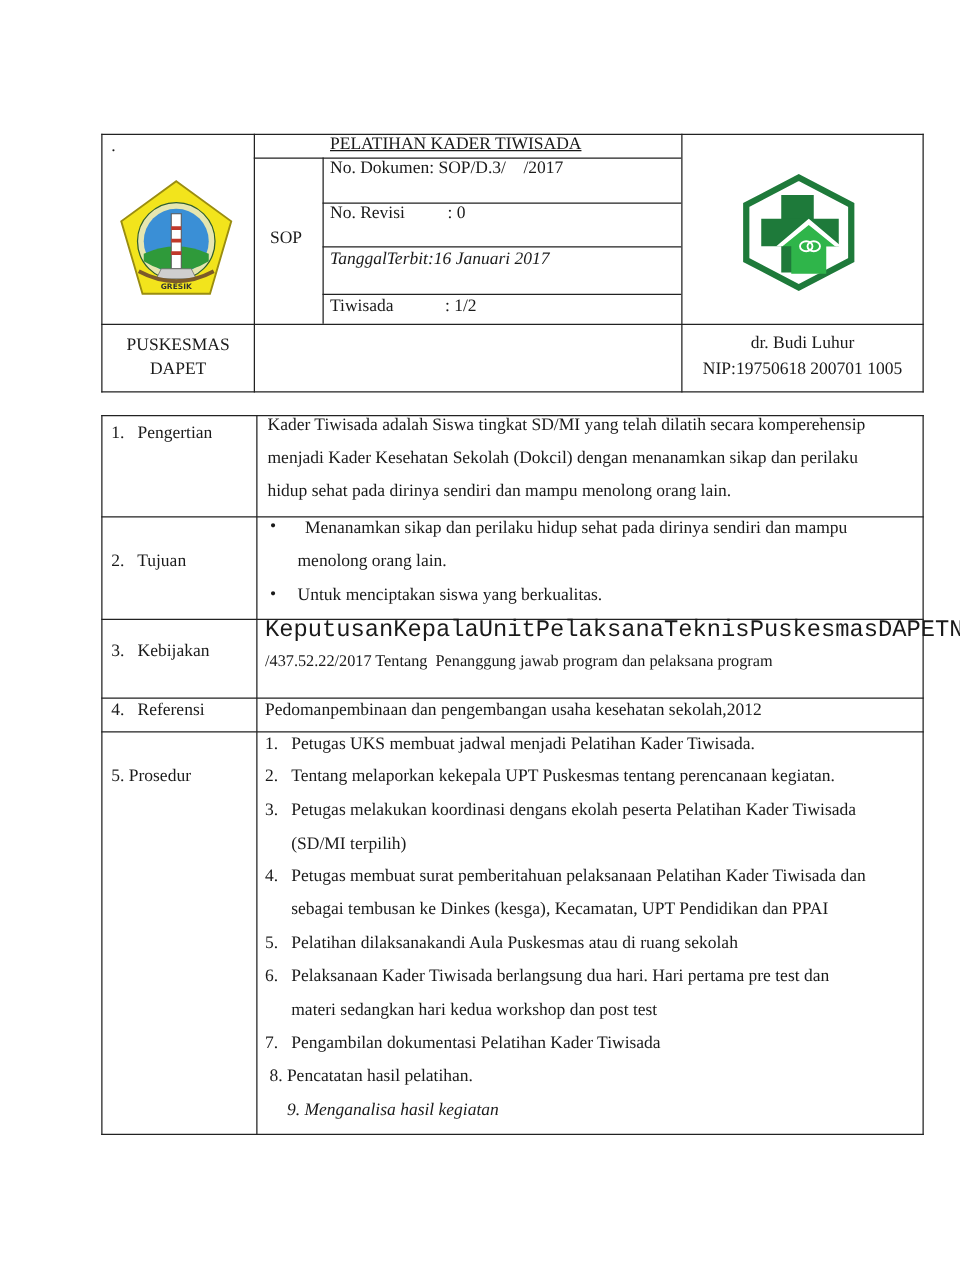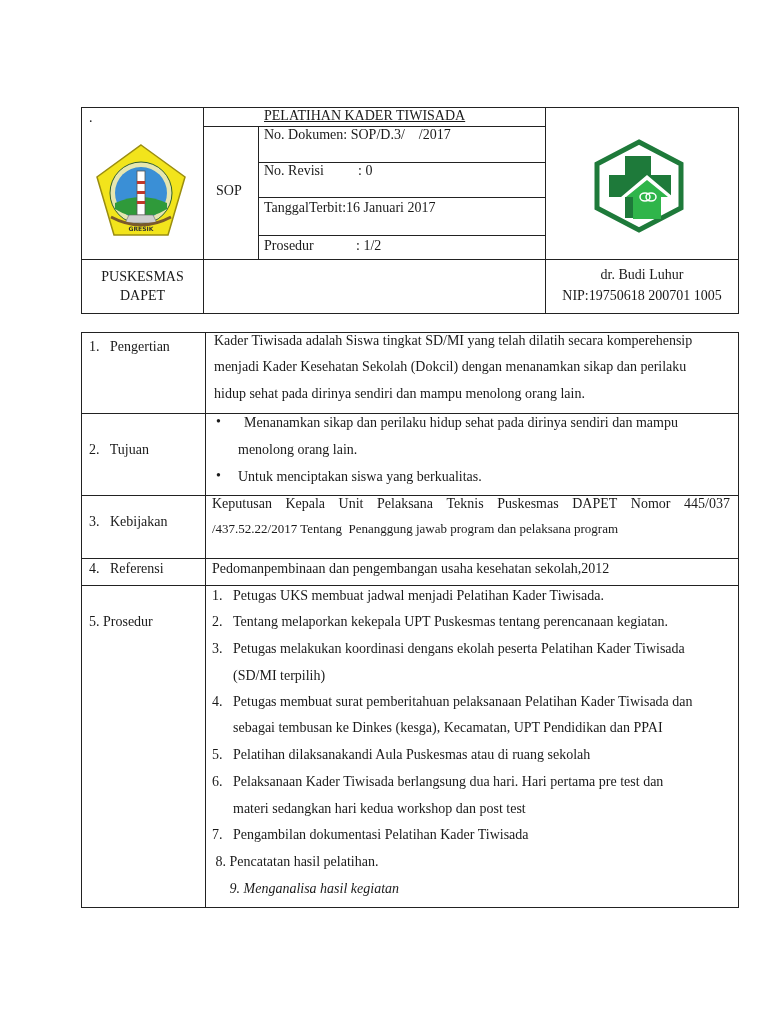--- a/index.html
+++ b/index.html
@@ -52,25 +52,25 @@
   </div>
 
   <span class="t" style="left:264px; top:107px;text-decoration:underline;">PELATIHAN KADER TIWISADA</span>
   <span class="t" style="left:216px; top:182px;">SOP</span>
 
   <span class="t" style="left:264px; top:126px; white-space:pre;">No. Dokumen: SOP/D.3/    /2017</span>
 
   <span class="t" style="left:264px; top:162px;">No. Revisi</span>
   <span class="t" style="left:358px; top:162px;">: 0</span>
 
-  <span class="t" style="left:264px; top:199px;">
+  <span class="t" style="left:264px; top:199px;font-style:italic;">
     <span>TanggalTerbit</span><span>:16 Januari 2017</span>
   </span>
 
-  <span class="t" style="left:264px; top:237px;">Prosedur</span>
+  <span class="t" style="left:264px; top:237px;">Tiwisada</span>
   <span class="t" style="left:356px; top:237px;">: 1/2</span>
 
   <div class="abs" style="left:591px; top:139px; width:96px; height:94px;">
     <svg width="96" height="94" viewBox="0 0 96 94">
       <polygon points="48,3 90,25 90,69 48,91 6,69 6,25" fill="none" stroke="#1e7a3a" stroke-width="5"></polygon>
       <rect x="34" y="17" width="26" height="62" fill="#1e7a3a"></rect>
       <rect x="18" y="36" width="62" height="22" fill="#1e7a3a"></rect>
       <polygon points="34,58 56,38 78,58 70,58 70,80 42,80 42,58" fill="#2fb54a"></polygon>
       <polygon points="56,36 82,58 77,58 56,41 35,58 30,58" fill="#ffffff"></polygon>
       <ellipse cx="54" cy="58" rx="5" ry="4" fill="none" stroke="#ffffff" stroke-width="1.5"></ellipse>
@@ -101,21 +101,21 @@
   <span class="t" style="left:214px; top:385px;">hidup sehat pada dirinya sendiri dan mampu menolong orang lain.</span>
 
   <span class="t" style="left:89px; top:441px; white-space:pre;">2.   Tujuan</span>
   <span class="bullet" style="left:216px; top:414px;">•</span>
   <span class="t" style="left:244px; top:414px;">Menanamkan sikap dan perilaku hidup sehat pada dirinya sendiri dan mampu</span>
   <span class="t" style="left:238px; top:441px;">menolong orang lain.</span>
   <span class="bullet" style="left:216px; top:468px;">•</span>
   <span class="t" style="left:238px; top:468px;">Untuk menciptakan siswa yang berkualitas.</span>
 
   <span class="t" style="left:89px; top:513px; white-space:pre;">3.   Kebijakan</span>
-  <div class="t justify-line" style="left:212px; top:495px; width:518px; font-size:14px;">
+  <div class="t justify-line" style="left:212px; top:495px; width:518px; font-size:19px;font-family:Liberation Mono, monospace;">
     <span>Keputusan</span>
     <span>Kepala</span>
     <span>Unit</span>
     <span>Pelaksana</span>
     <span>Teknis</span>
     <span>Puskesmas</span>
     <span>DAPET</span>
     <span>Nomor</span>
     <span>445/037</span>
   </div>

